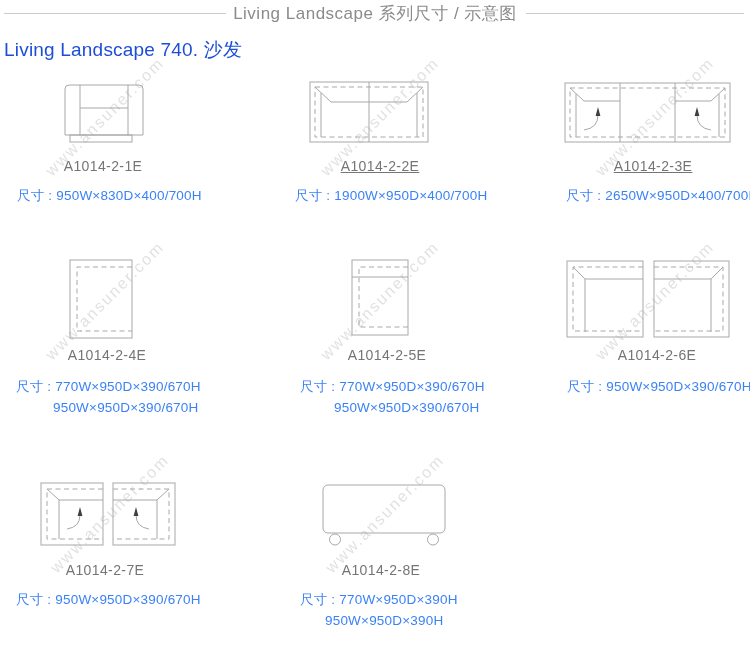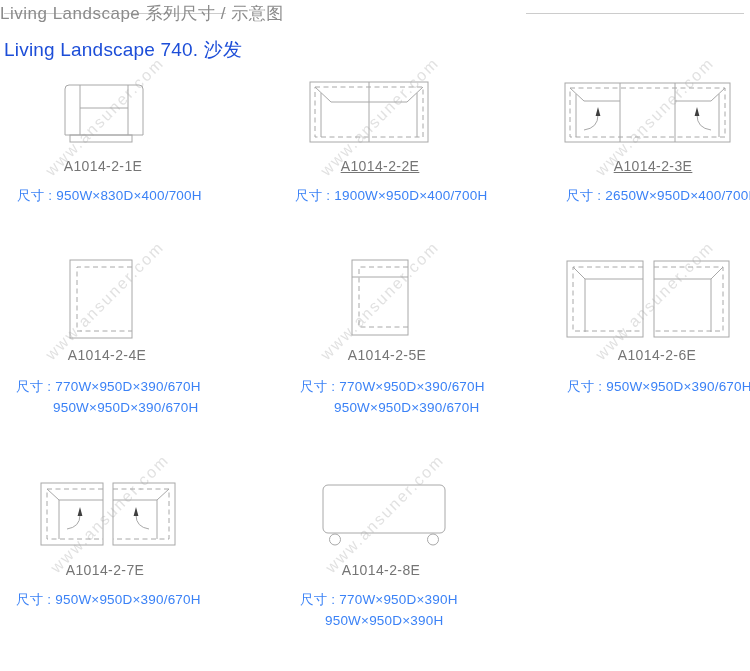--- a/index.html
+++ b/index.html
@@ -2,21 +2,21 @@
 <html><head>
 <meta charset="utf-8">
 <style>
   html,body{margin:0;padding:0;background:#fff;}
   .page{
     position:relative;width:750px;height:671px;background:#ffffff;
     font-family:"Liberation Sans",sans-serif;overflow:hidden;
   }
   .hline{position:absolute;height:1px;background:#cccccc;}
   .title{
-    position:absolute;left:0;right:0;top:2px;text-align:left;
+    position:absolute;left:0;right:0;top:2px;text-align:center;
     font-size:17px;color:#8b8b8b;letter-spacing:.5px;white-space:nowrap;
   }
   .subtitle{position:absolute;left:4px;top:37px;font-size:19px;color:#1d4ed8;letter-spacing:.2px;}
   .wm{
     position:absolute;font-size:16px;color:#dadada;letter-spacing:2px;white-space:nowrap;
     transform:rotate(-45deg);transform-origin:center;opacity:.8;pointer-events:none;
   }
   .code{
     position:absolute;width:130px;text-align:center;
     font-size:14px;color:#757575;letter-spacing:.4px;white-space:nowrap;

